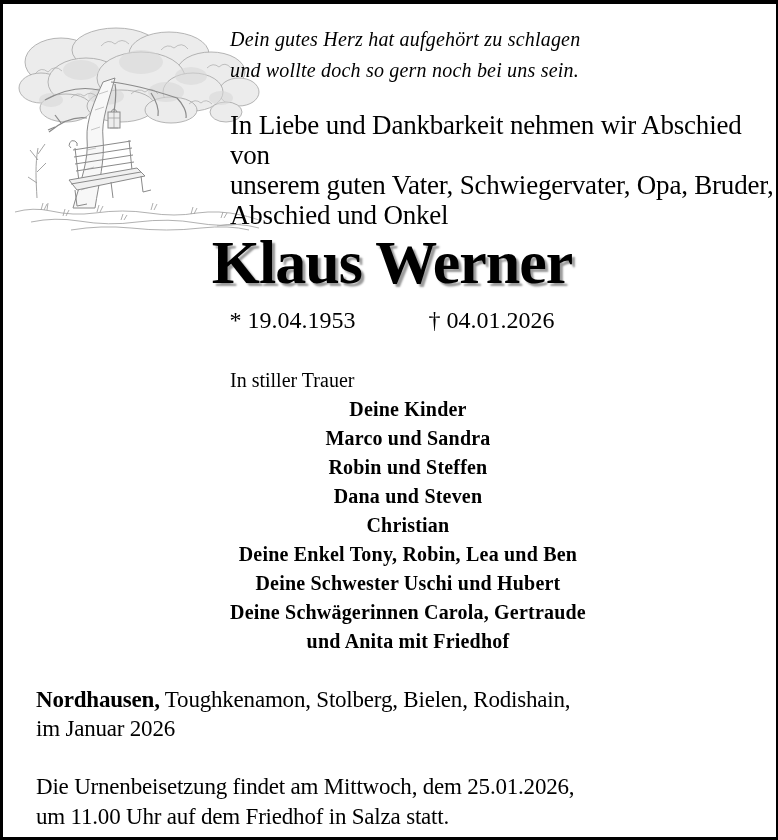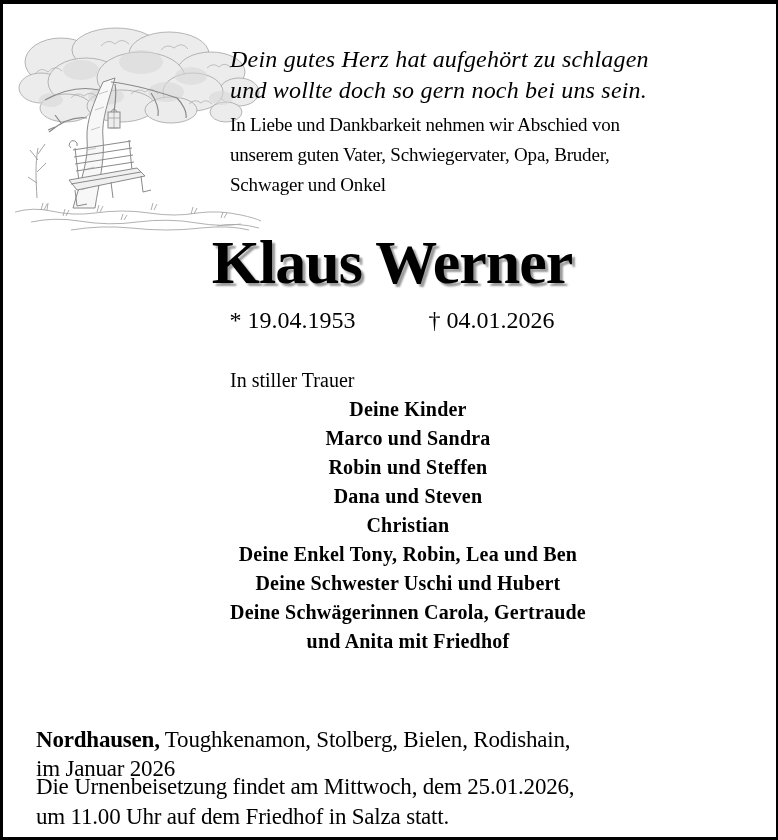--- a/index.html
+++ b/index.html
@@ -2,31 +2,31 @@
 <html lang="de"><head>
 <meta charset="utf-8">
 <style>
   html,body{margin:0;padding:0;background:#fff;}
   body{width:778px;height:840px;position:relative;overflow:hidden;
        font-family:"Liberation Serif","DejaVu Serif",serif;color:#000;}
   .frame{position:absolute;left:0;top:0;width:778px;height:840px;
          box-sizing:border-box;border-style:solid;border-color:#000;
          border-width:4px 2px 3px 3px;background:#fff;}
   .abs{position:absolute;}
-  .quote{left:227px;top:20px;font-style:italic;font-size:24px;line-height:31px;
-         letter-spacing:.2px;margin-top:20px;}
-  .intro{left:227px;top:106px;font-size:19px;line-height:30px;letter-spacing:-.2px;}
+  .quote{left:227px;top:20px;font-style:italic;font-size:20px;line-height:31px;
+         letter-spacing:.2px;}
+  .intro{left:227px;top:106px;font-size:27px;line-height:30px;letter-spacing:-.2px;}
   .name{left:0;top:226px;width:778px;text-align:center;font-weight:bold;
         font-size:62px;line-height:64px;letter-spacing:-1px;
         text-shadow:3px 3px 2px #9a9a9a;}
   .dates{left:0;top:301px;width:778px;text-align:center;font-size:24px;line-height:30px;}
   .dates .birth{margin-right:73px;}
   .mourners{left:227px;top:362px;font-size:20px;line-height:29px;}
   .mourners .b{font-weight:bold;letter-spacing:.2px;text-align:center;}
-  .places{left:33px;top:721px;font-size:23px;line-height:29px;letter-spacing:-.2px;}
+  .places{left:33px;top:681px;font-size:23px;line-height:29px;letter-spacing:-.2px;}
   .places .b{font-weight:bold;}
   .funeral{left:33px;top:768px;font-size:23px;line-height:30px;letter-spacing:-.2px;}
   .sketch{left:8px;top:16px;width:252px;height:216px;}
   svg{display:block;}
 </style>
 </head>
 <body>
 
 <div class="frame">
 
@@ -142,21 +142,21 @@
   </div>
 
   <div class="abs quote">
     <div>Dein gutes Herz hat aufgehört zu schlagen</div>
     <div>und wollte doch so gern noch bei uns sein.</div>
   </div>
 
   <div class="abs intro">
     <div>In Liebe und Dankbarkeit nehmen wir Abschied von</div>
     <div>unserem guten Vater, Schwiegervater, Opa, Bruder,</div>
-    <div>Schwager und Onkel</div>
+    <div>Abschied und Onkel</div>
   </div>
 
   <div class="abs name">Klaus Werner</div>
 
   <div class="abs dates">
     <span class="birth">* 19.04.1953</span><span>† 04.01.2026</span>
   </div>
 
   <div class="abs mourners">
     <div>In stiller Trauer</div>

